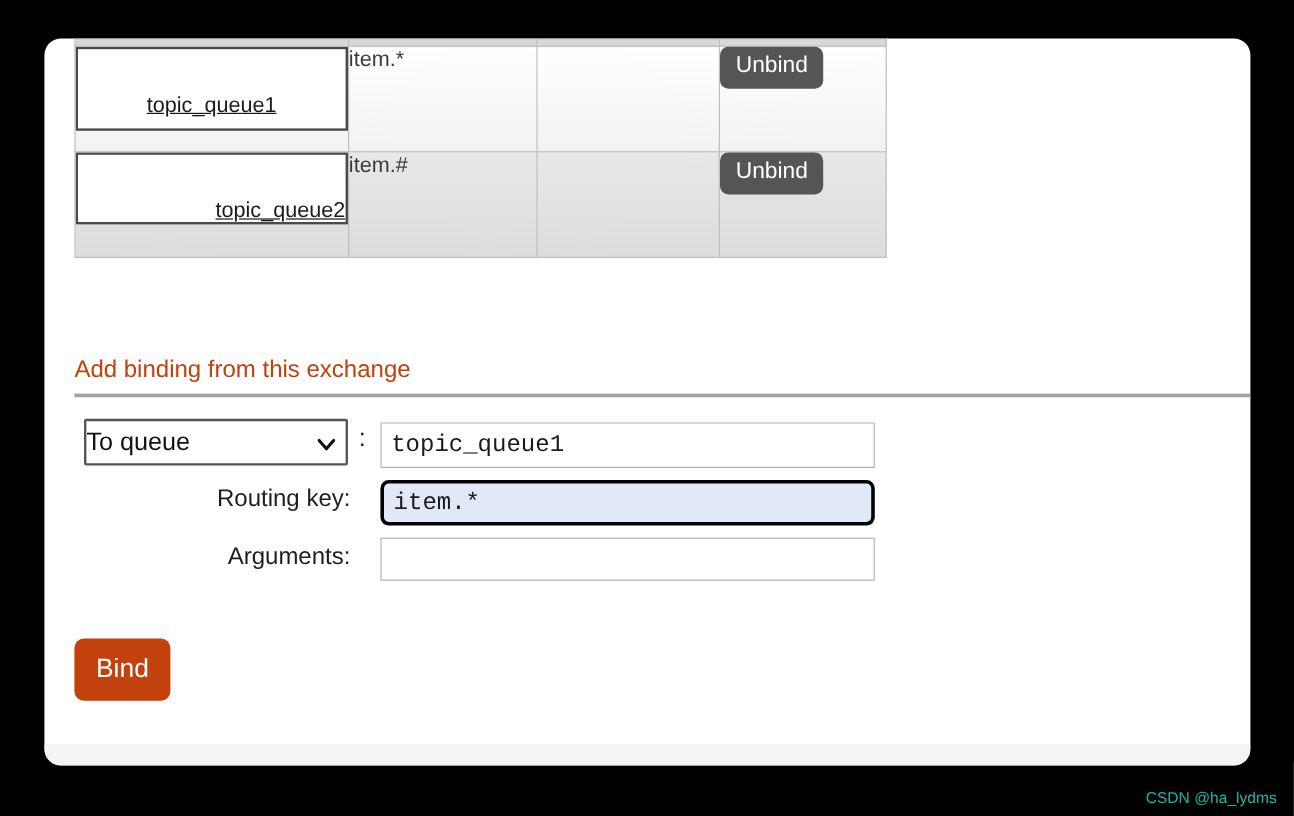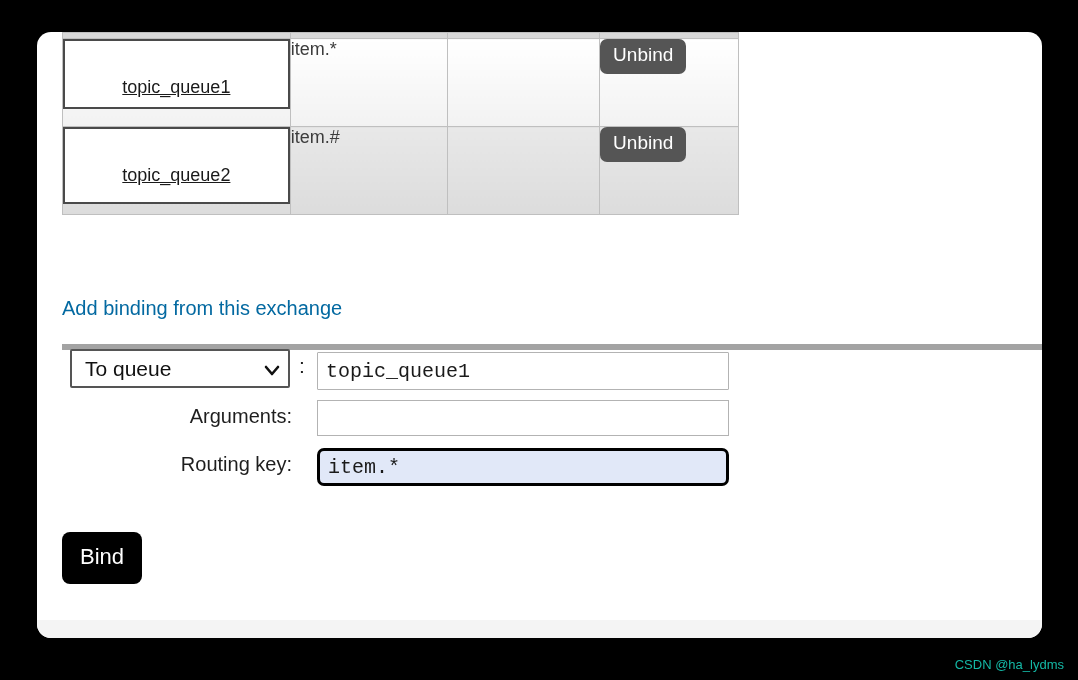--- a/index.html
+++ b/index.html
@@ -62,21 +62,21 @@
     border: 2px solid #4a4a4a;
     background: #ffffff;
     height: 70px;
     line-height: 92px;
     text-align: center;
     font-size: 18px;
     color: #1a1a1a;
     font-family: "Liberation Sans", sans-serif;
     cursor: pointer;
   }
-  tr.row-dark .queue-box { height: 77px; }
+  tr.row-dark .queue-box { height: 60px; text-align: right; }
 
   .routing-key-text { font-size: 18px; color: #3c3c3c; }
 
   .btn-dark {
     display: inline-block;
     background: #555555;
     color: #ffffff;
     border: none;
     border-radius: 7px;
     font-size: 19px;
@@ -86,23 +86,23 @@
     line-height: 1.1;
   }
 
   
   #section-heading {
     position: absolute;
     left: 25px;
     top: 265px;
     width: 980px;
     font-size: 20px;
-    color: #0369a1;
-    padding-bottom: 24px;
-    border-bottom: 6px solid #a3a3a3;
+    color: #c2410c;
+    padding-bottom: 8px;
+    border-bottom: 3px solid #a3a3a3;
   }
 
   
   #bind-form {
     position: absolute;
     left: 0;
     top: 320px;
     width: 1005px;
   }
   .form-row {
@@ -125,21 +125,20 @@
     left: 33px;
     top: -3px;
     width: 220px;
     height: 39px;
     font-size: 21px;
     font-family: "Liberation Sans", sans-serif;
     color: #111;
     background: #ffffff;
     border: 2px solid #555;
     border-radius: 2px;
-    padding-left: 13px;
     appearance: none;
     -webkit-appearance: none;
     cursor: pointer;
   }
   .select-chevron {
     position: absolute;
     left: 224px;
     top: 7px;
     pointer-events: none;
   }
@@ -176,21 +175,21 @@
     background: #ffffff;
     border: 1px solid #b3b3b3;
     padding: 0 8px;
     outline: none;
   }
 
   #bind-button {
     position: absolute;
     left: 25px;
     top: 500px;
-    background: #000000;
+    background: #c2410c;
     color: #ffffff;
     border: none;
     border-radius: 8px;
     font-size: 22px;
     font-family: "Liberation Sans", sans-serif;
     padding: 12px 18px 14px 18px;
     cursor: pointer;
   }
 
   #card-footer {
@@ -273,35 +272,35 @@
         </svg>
       </span>
       <span class="colon">:</span>
       <div class="form-field">
         <input class="text-input" type="text" value="topic_queue1" style="">
         
       </div>
     </div>
 
     <div class="form-row">
+      <span class="form-label">Routing key:</span>
+      <div class="form-field">
+        <input class="text-input focused" type="text" value="item.*" style="">
+      </div>
+    </div>
+
+    <div class="form-row">
       <span class="form-label">Arguments:</span>
       <div class="form-field">
         <input class="args-input" type="text" value="" style="">
         
         
       </div>
     </div>
 
-    <div class="form-row">
-      <span class="form-label">Routing key:</span>
-      <div class="form-field">
-        <input class="text-input focused" type="text" value="item.*" style="">
-      </div>
-    </div>
-
   </div>
 
   <button id="bind-button">Bind</button>
 
   <div id="card-footer"></div>
 </div>
 
 <div id="watermark">CSDN @ha_lydms</div>
 
 </body></html>

